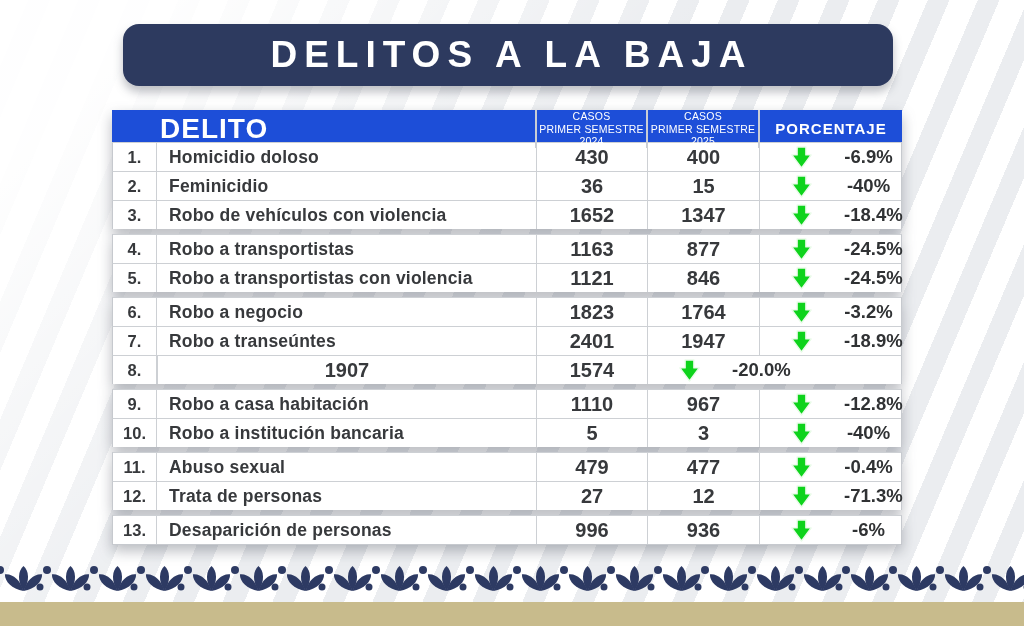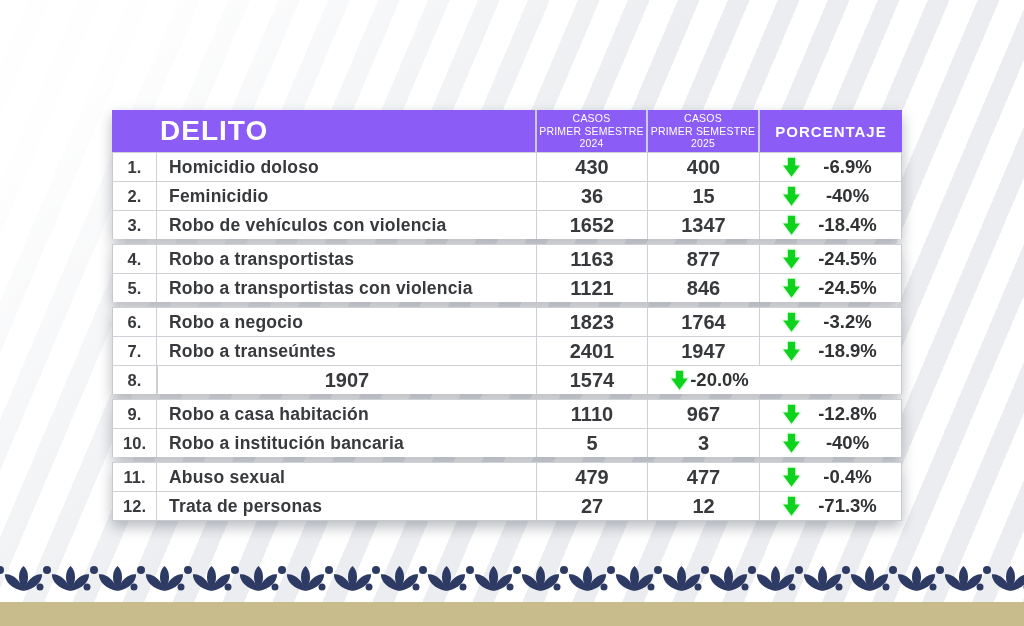--- a/index.html
+++ b/index.html
@@ -15,52 +15,55 @@
 
   
   .banner{position:absolute;left:123px;top:24px;width:770px;height:62px;
       background:#2d3a5f;border-radius:16px;display:flex;align-items:center;justify-content:center;
       box-shadow:0 6px 10px rgba(70,75,90,.35);}
   .banner h1{margin:0;color:#ffffff;font-size:37px;font-weight:bold;letter-spacing:7px;padding-left:7px;}
 
   
   .table{position:absolute;left:112px;top:110px;width:790px;
       filter:drop-shadow(0 6px 7px rgba(55,60,75,.35));}
-  .thead{display:grid;grid-template-columns:423px 111px 112px 144px;height:42px;background:#8b5cf6;}
+  .thead{display:grid;grid-template-columns:423px 111px 112px 144px;height:32px;background:#1d4ed8;}
   .th{color:#fff;display:flex;align-items:center;justify-content:center;text-align:center;}
   .th + .th{border-left:2px solid #c9cdd5;}
   .th-delito{justify-content:flex-start;padding-left:48px;font-size:28px;font-weight:bold;letter-spacing:1px;}
   .th-casos{font-size:10.5px;font-weight:normal;line-height:1.2;white-space:pre-line;letter-spacing:.2px;}
   .th-pct{font-size:15px;font-weight:bold;letter-spacing:1px;}
 
   .tbody{display:block;}
   .trow{display:grid;grid-template-columns:44px 379px 111px 112px 144px;height:28px;background:#ffffff;
       border-left:1.5px solid #c6c9ce;border-right:1.5px solid #c6c9ce;border-top:1.5px solid #cdd0d4;}
   .trow:last-child{border-bottom:1.5px solid #c6c9ce;}
   
   .trow:nth-child(4),.trow:nth-child(6),.trow:nth-child(9),.trow:nth-child(11),.trow:nth-child(13){margin-top:5px;}
   .cell{display:flex;align-items:center;color:#37393c;font-weight:bold;}
   .cell.num{justify-content:center;font-size:16.5px;border-right:1.5px solid #cdd0d4;}
   .cell.name{padding-left:12px;font-size:17.5px;letter-spacing:.2px;}
   .cell.val{justify-content:center;font-size:20px;border-left:1.5px solid #cdd0d4;}
-  .cell.pct{border-left:1.5px solid #cdd0d4;padding-left:21px;}
+  .cell.pct{border-left:1.5px solid #cdd0d4;padding-left:31px;gap:32px;}
   .arrow{display:flex;align-items:center;}
   .pct-text{flex:1;text-align:center;font-size:18.5px;padding-right:10px;color:#303234;}
 
   
   .pp-border{position:absolute;left:0;top:561px;width:1024px;height:41px;}
   .tan-band{position:absolute;left:0;top:602px;width:1024px;height:24px;background:#c8bb8c;}
 </style>
 </head>
 <body>
 
 <div class="page">
 
   <div class="bg"></div>
 
+  <div class="banner">
+    <h1>DELITOS A LA BAJA</h1>
+  </div>
 
   <div class="table">
     <div class="thead">
       <div class="th th-delito">DELITO</div>
       <div class="th th-casos">CASOS
 PRIMER SEMESTRE
 2024</div>
       <div class="th th-casos">CASOS
 PRIMER SEMESTRE
 2025</div>
@@ -239,20 +242,34 @@
       <div class="cell pct">
         <span class="arrow">
           <svg width="21" height="23" viewBox="0 0 24 26" aria-hidden="true">
             <path d="M7 1 H17 V10 H23 L12 25 L1 10 H7 Z" fill="#0ed31c" stroke="#eafbe9" stroke-width="1.6" stroke-linejoin="round"></path>
           </svg>
         </span>
         <span class="pct-text">-71.3%</span>
       </div>
     </div>
 
+    <div class="trow">
+      <div class="cell num">13.</div>
+      <div class="cell name">Desaparición de personas</div>
+      <div class="cell val">996</div>
+      <div class="cell val">936</div>
+      <div class="cell pct">
+        <span class="arrow">
+          <svg width="21" height="23" viewBox="0 0 24 26" aria-hidden="true">
+            <path d="M7 1 H17 V10 H23 L12 25 L1 10 H7 Z" fill="#0ed31c" stroke="#eafbe9" stroke-width="1.6" stroke-linejoin="round"></path>
+          </svg>
+        </span>
+        <span class="pct-text">-6%</span>
+      </div>
+    </div>
   </div>
   </div>
 
   <svg class="pp-border" width="1024" height="41" viewBox="0 0 1024 41">
     <defs>
       <path id="petal" d="M0 -13 C 5.5 -8.5 6.5 2 0 12 C -6.5 2 -5.5 -8.5 0 -13 Z"></path>
       <pattern id="pp" width="47" height="41" patternUnits="userSpaceOnUse">
         <g fill="#2d3a63">
           <use href="#petal" transform="translate(23.5,18)"></use>
           <use href="#petal" transform="translate(14.6,22) rotate(-48)"></use>

